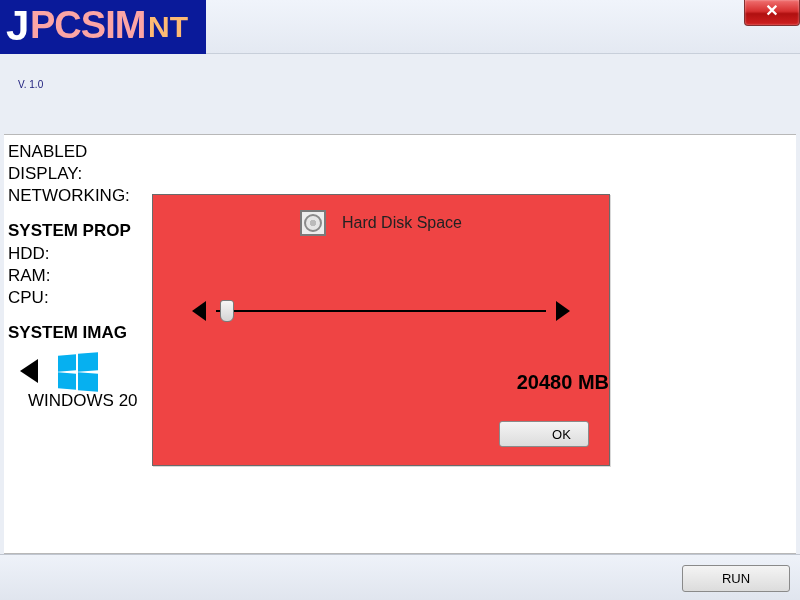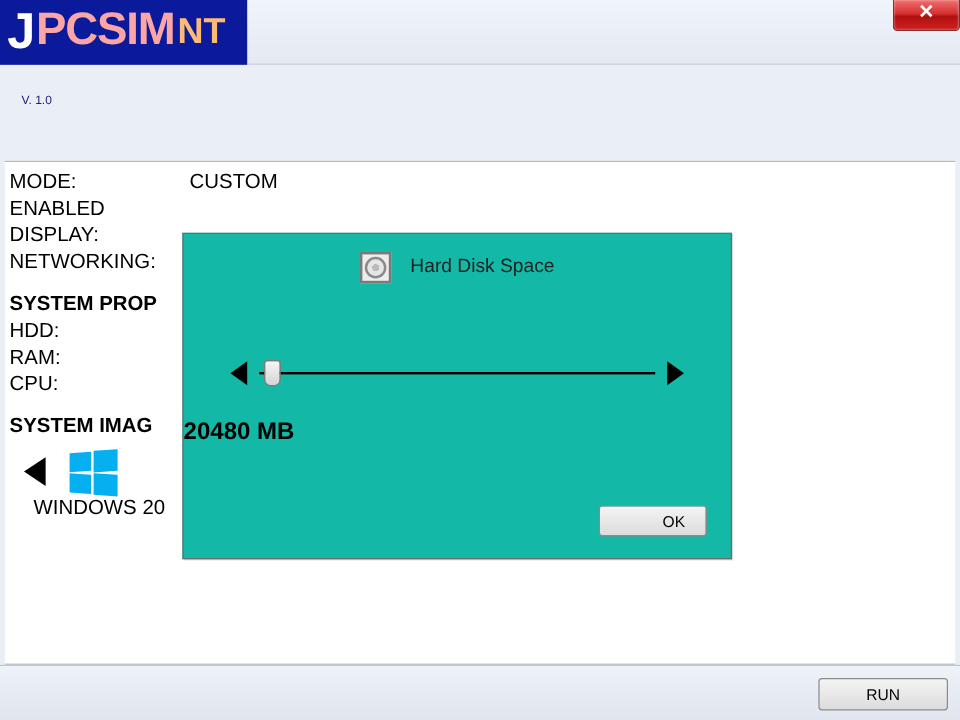--- a/index.html
+++ b/index.html
@@ -101,21 +101,21 @@
     font-size:13px;
     cursor:pointer;
     font-family: Verdana, sans-serif;
   }
 
   
   .dialog {
     position:absolute;
     left:152px; top:194px;
     width:458px; height:272px;
-    background:#14b8a6;
+    background:#ef4444;
     border:1px solid #6a6a6a;
     box-shadow: 1px 1px 0 rgba(0,0,0,0.15);
   }
   .dialog-head {
     display:flex; align-items:center; justify-content:center;
     gap:16px; height:56px;
   }
   .disk-icon {
     width:26px; height:26px; border:2px solid #7a7a7a;
     display:flex;align-items:center;justify-content:center;
@@ -141,22 +141,22 @@
   }
   .thumb{
     position:absolute; top:1px; left:4px;
     width:14px; height:22px;
     background:linear-gradient(#f6f6f6,#d4d4d4);
     border:1px solid #7a7a7a;
     border-radius:3px 3px 6px 6px;
     cursor:pointer;
   }
   .value-line{
-    text-align:left; font-weight:bold; font-size:20px;
-    margin-top:26px;
+    text-align:right; font-weight:bold; font-size:20px;
+    margin-top:48px;
   }
   .ok-btn{
     position:absolute; right:20px; bottom:18px;
     width:90px; height:26px;padding-left:35px;
   }
 </style>
 </head>
 <body>
 
 <div class="titlebar">
@@ -166,24 +166,20 @@
     <span class="nt">NT</span>
   </div>
   <div class="close-btn">
     <span>✕</span>
   </div>
 </div>
 
 <div class="version">V. 1.0</div>
 
 <div class="content">
-  <div class="row">
-    <div class="lbl">MODE:</div>
-    <div class="val">CUSTOM</div>
-  </div>
   <div class="row">
     <div class="val">ENABLED</div>
   </div>
   <div class="row">
     <div class="lbl">DISPLAY:</div>
   </div>
   <div class="row">
     <div class="lbl">NETWORKING:</div>
   </div>
 

